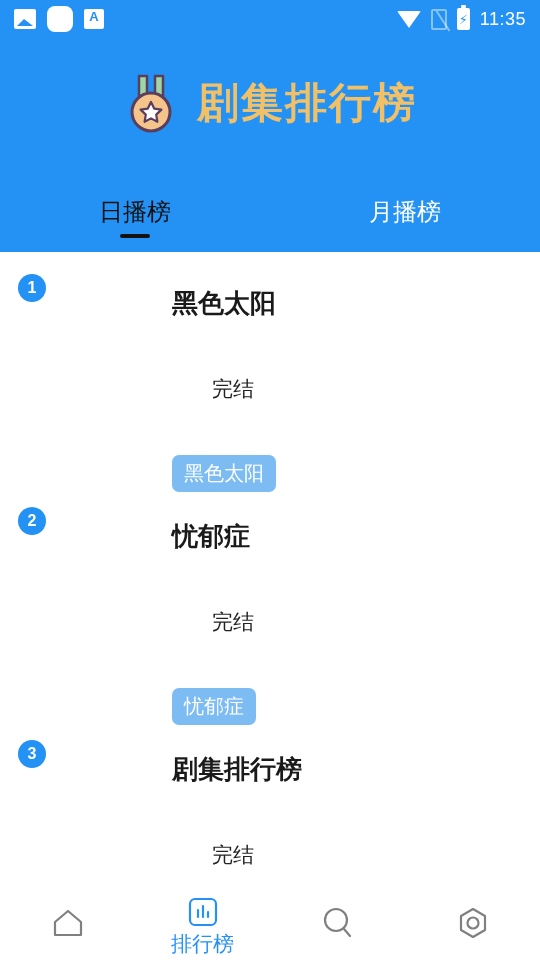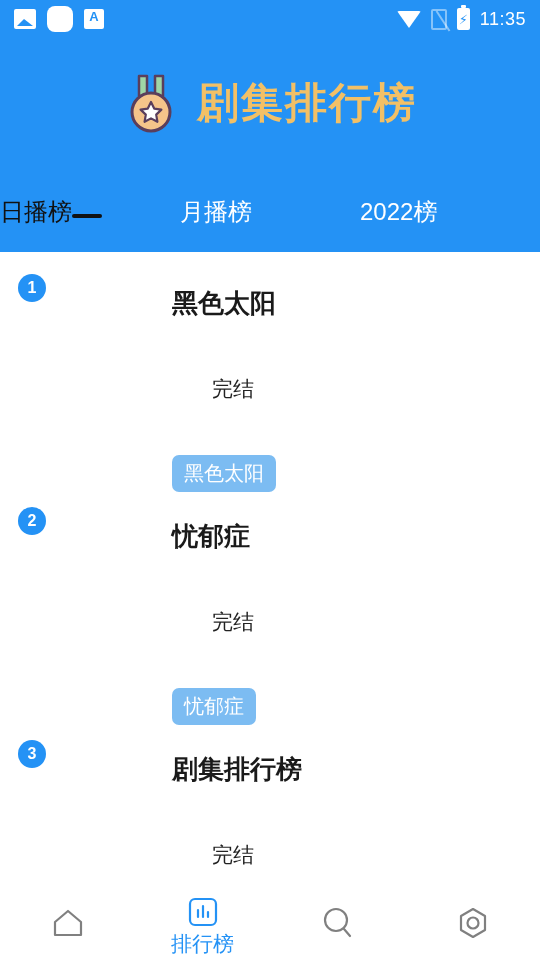--- a/index.html
+++ b/index.html
@@ -81,21 +81,21 @@
     color: #f2c066; font-size: 42px; font-weight: bold; letter-spacing: 2px;
     line-height: 1;
   }
 
   
   .tabs {
     position: absolute; left: 0; top: 190px; width: 540px; height: 62px;
     display: flex; align-items: flex-start;
   }
   .tab {
-    flex: 1 1 0; display: flex; flex-direction: row; align-items: center;
+    flex: 1 1 0; display: flex; flex-direction: column; align-items: center;
     padding-top: 7px; cursor: pointer;
   }
   .tab-label { color: #ffffff; font-size: 24px; line-height: 30px; }
   .tab.active .tab-label { color: #111111; font-weight: 500; }
   .tab-underline { width: 0; height: 4px; background: transparent; margin-top: 7px; border-radius: 2px; }
   .tab.active .tab-underline { width: 30px; background: #111111; }
 
   
   .list {
     position: absolute; top: 252px; left: 0; width: 540px; height: 634px;
@@ -173,24 +173,20 @@
       <span class="page-title">剧集排行榜</span>
     </div>
 
     <div class="tabs">
       <div class="tab active">
         <span class="tab-label">日播榜</span>
         <span class="tab-underline"></span>
       </div>
       <div class="tab">
         <span class="tab-label">月播榜</span>
-        <span class="tab-underline"></span>
-      </div>
-      <div class="tab">
-        <span class="tab-label">2022榜</span>
         <span class="tab-underline"></span>
       </div>
     </div>
   </div>
 
   <div class="list">
 
     <div class="list-item">
       <div class="rank-badge">1</div>
       <div class="item-body">

